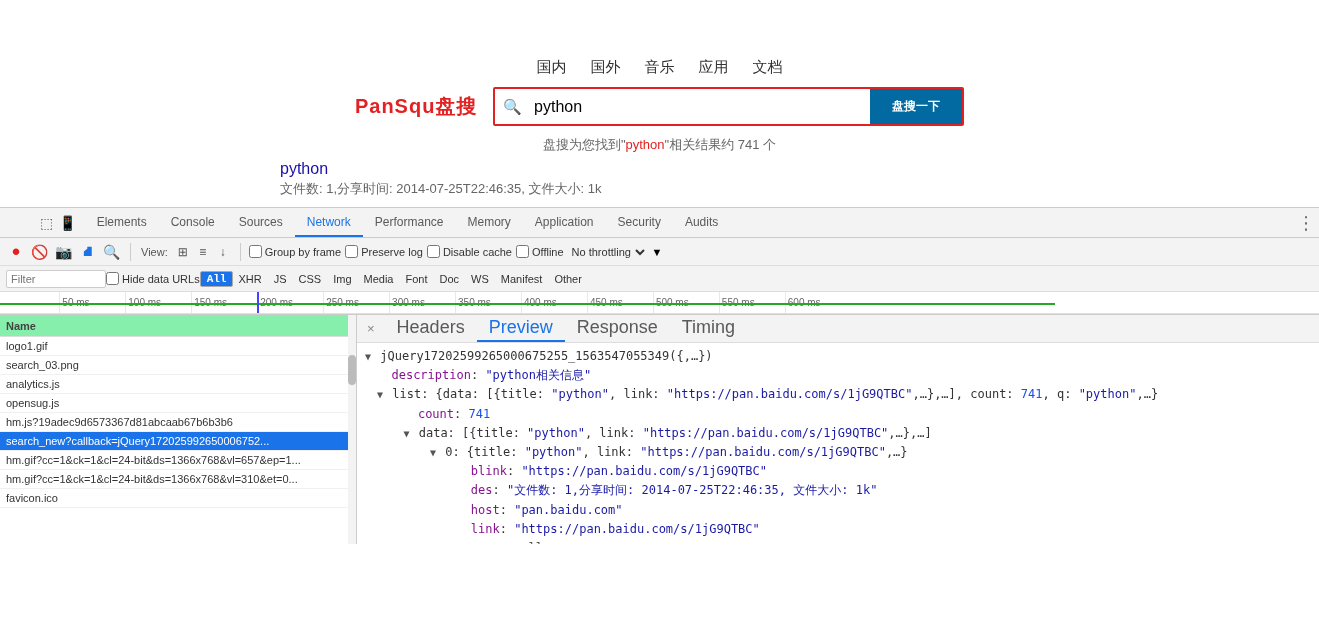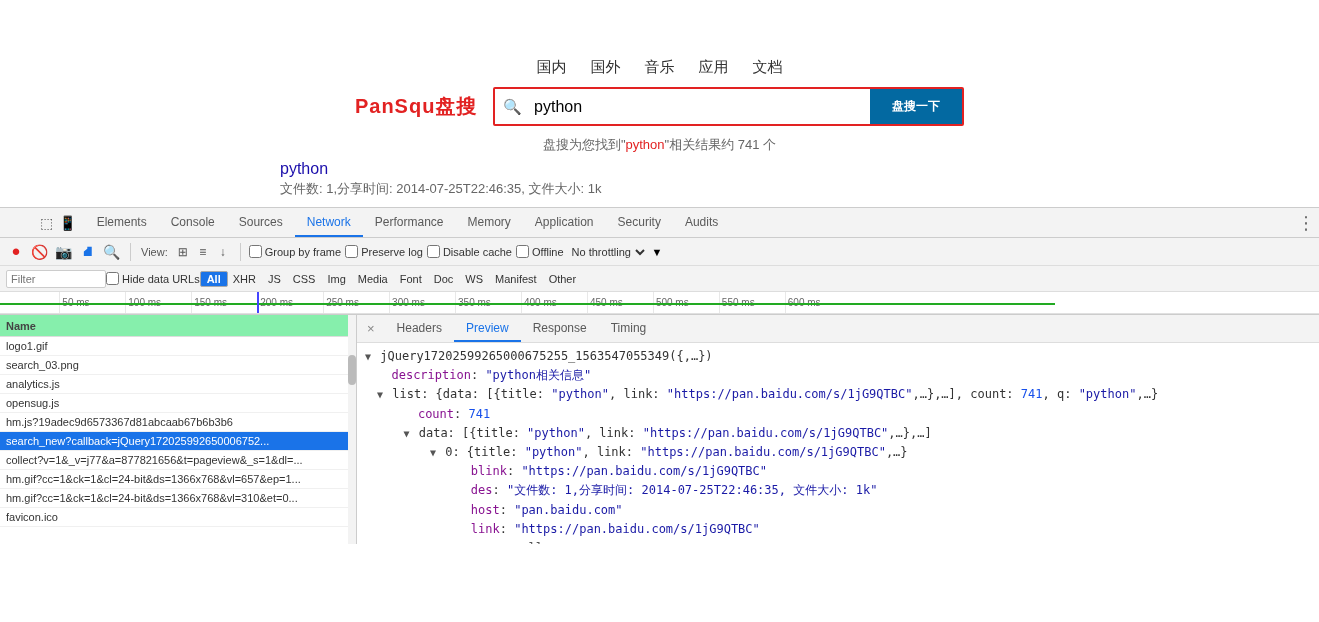--- a/index.html
+++ b/index.html
@@ -190,20 +190,21 @@
     .hide-data-urls { display: flex; align-items: center; gap: 3px; }
     .filter-btn {
       padding: 1px 6px;
       font-size: 11px;
       cursor: pointer;
       border: 1px solid #aaa;
       border-radius: 2px;
       background: #1a73e8;
       color: #fff;
       font-weight: bold;
+      font-family: Liberation Mono, monospace;
     }
     .filter-types {
       display: flex; gap: 2px;
     }
     .filter-type {
       padding: 1px 5px;
       font-size: 11px;
       cursor: pointer;
       color: #333;
       border-radius: 2px;
@@ -298,21 +299,21 @@
       display: flex;
       background: #f3f3f3;
       border-bottom: 1px solid #ddd;
       height: 28px;
       align-items: center;
       padding-left: 4px;
       gap: 0;
     }
     .response-tab {
       padding: 4px 12px;
-      font-size: 12px;
+      font-size: 18px;
       cursor: pointer;
       color: #5a5a5a;
       border-bottom: 2px solid transparent;
       height: 100%;
       display: flex;
       align-items: center;
     }
     .response-tab.active {
       color: #1a73e8;
       border-bottom: 2px solid #1a73e8;
@@ -496,21 +497,20 @@
   <div class="main-panel">
 
     <div class="file-list-panel">
       <div class="file-list-header">Name</div>
       <div class="file-item">logo1.gif</div>
       <div class="file-item">search_03.png</div>
       <div class="file-item">analytics.js</div>
       <div class="file-item">opensug.js</div>
       <div class="file-item">hm.js?19adec9d6573367d81abcaab67b6b3b6</div>
       <div class="file-item selected">search_new?callback=jQuery172025992650006752...</div>
-      <div class="file-item">collect?v=1&amp;_v=j77&amp;a=877821656&amp;t=pageview&amp;_s=1&amp;dl=...</div>
       <div class="file-item">hm.gif?cc=1&amp;ck=1&amp;cl=24-bit&amp;ds=1366x768&amp;vl=657&amp;ep=1...</div>
       <div class="file-item">hm.gif?cc=1&amp;ck=1&amp;cl=24-bit&amp;ds=1366x768&amp;vl=310&amp;et=0...</div>
       <div class="file-item">favicon.ico</div>
       <div class="scroll-indicator">
         <div class="scroll-thumb"></div>
       </div>
     </div>
 
     <div class="response-panel">
       <div class="response-tabs">

